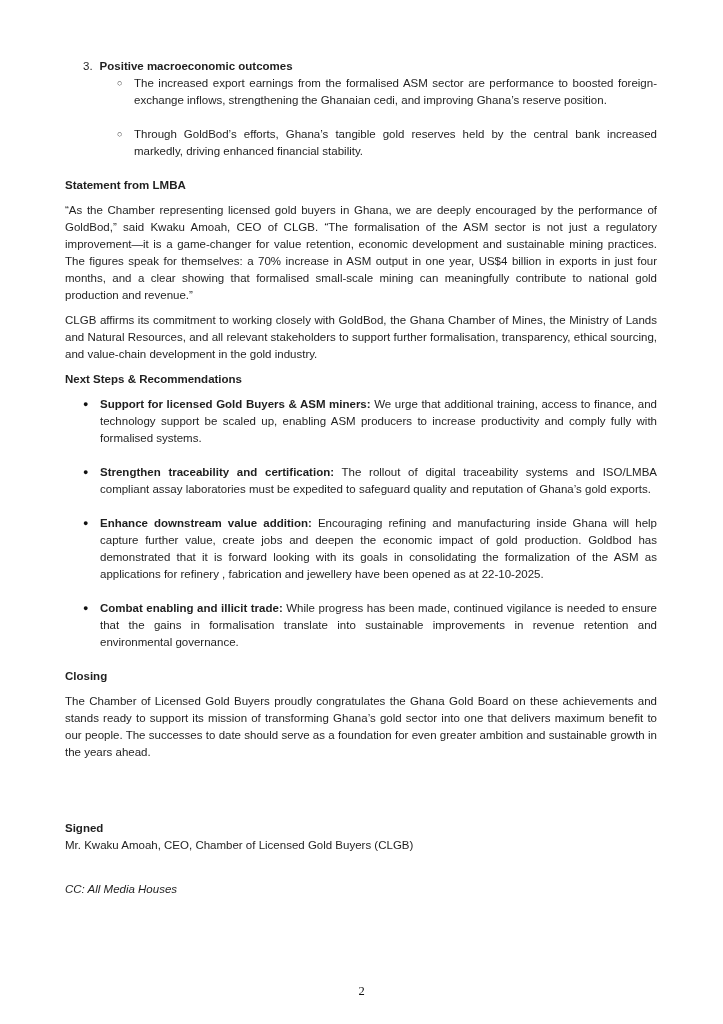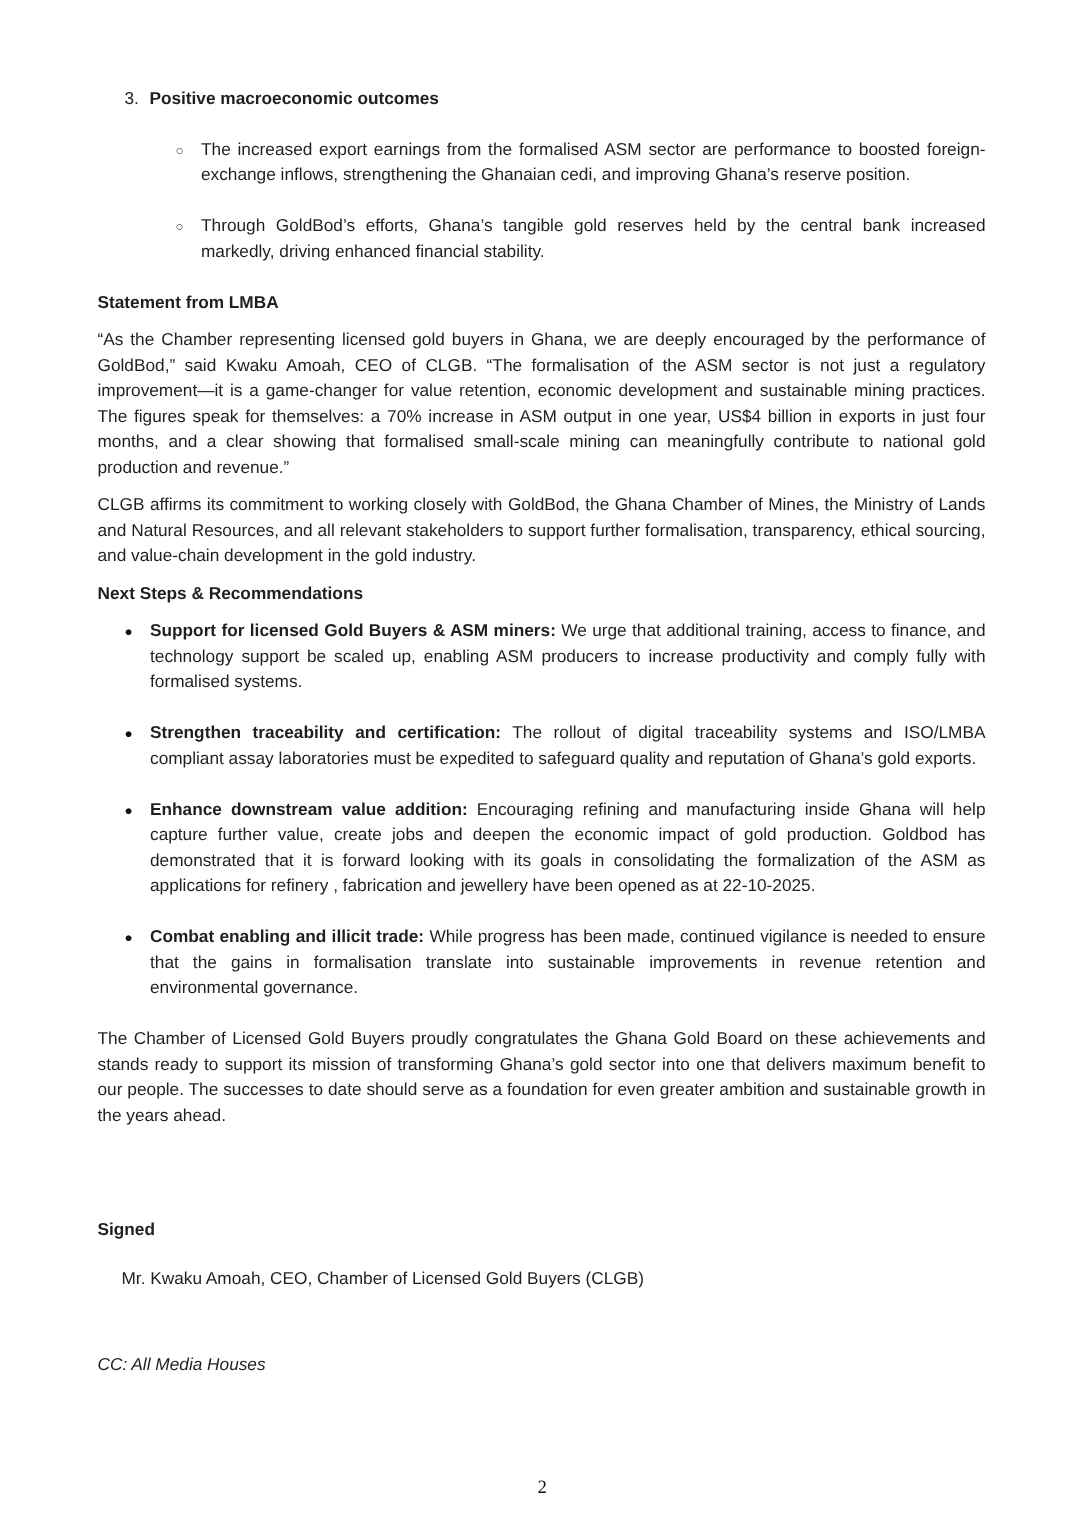--- a/index.html
+++ b/index.html
@@ -10,21 +10,20 @@
     font-size: 11.5px;
     line-height: 17px;
     color: #1f1f1f;
     position: relative;
     overflow: hidden;
   }
   .content { padding: 58px 66px 0 65px; }
 
   .numbered-heading {
     margin-left: 18px;
-    margin-bottom: 17px;
     font-weight: bold;
   }
   .numbered-heading .num {
     font-weight: normal;
     margin-right: 7px;
   }
 
   .sub-bullet {
     display: flex;
     margin-left: 52px;
@@ -57,24 +56,24 @@
     font-size: 9px; line-height: 17px;
     color: #111;
   }
   .bullet .text { flex: 1; text-align: justify; }
   .bullet .lead { font-weight: bold; }
 
   .signed-label {
     font-weight: bold;
     margin-top: 59px;
   }
-  .name-line { margin: 16px; }
+  .name-line { margin: 0; }
   .cc-line {
     font-style: italic;
-    margin-top: 40px;
+    margin-top: 27px;
   }
 
   .page-number {
     position: absolute;
     left: 0; bottom: 24px;
     width: 100%;
     text-align: center;
     font-family: "Liberation Serif", serif;
     font-size: 12.5px;
     color: #111;
@@ -132,20 +131,21 @@
   </div>
 
   <div class="bullet">
     <span class="marker">●</span>
     <div class="text">
       <span class="lead">Combat enabling and illicit trade:</span>
       <span>While progress has been made, continued vigilance is needed to ensure that the gains in formalisation translate into sustainable improvements in revenue retention and environmental governance.</span>
     </div>
   </div>
 
+  <div class="h">Closing</div>
 
   <p class="para">The Chamber of Licensed Gold Buyers proudly congratulates the Ghana Gold Board on these achievements and stands ready to support its mission of transforming Ghana’s gold sector into one that delivers maximum benefit to our people. The successes to date should serve as a foundation for even greater ambition and sustainable growth in the years ahead.</p>
 
   <div class="signed-label">Signed</div>
   <p class="name-line">Mr. Kwaku Amoah, CEO, Chamber of Licensed Gold Buyers (CLGB)</p>
 
   <div class="cc-line">CC: All Media Houses</div>
 
 </div>
 

